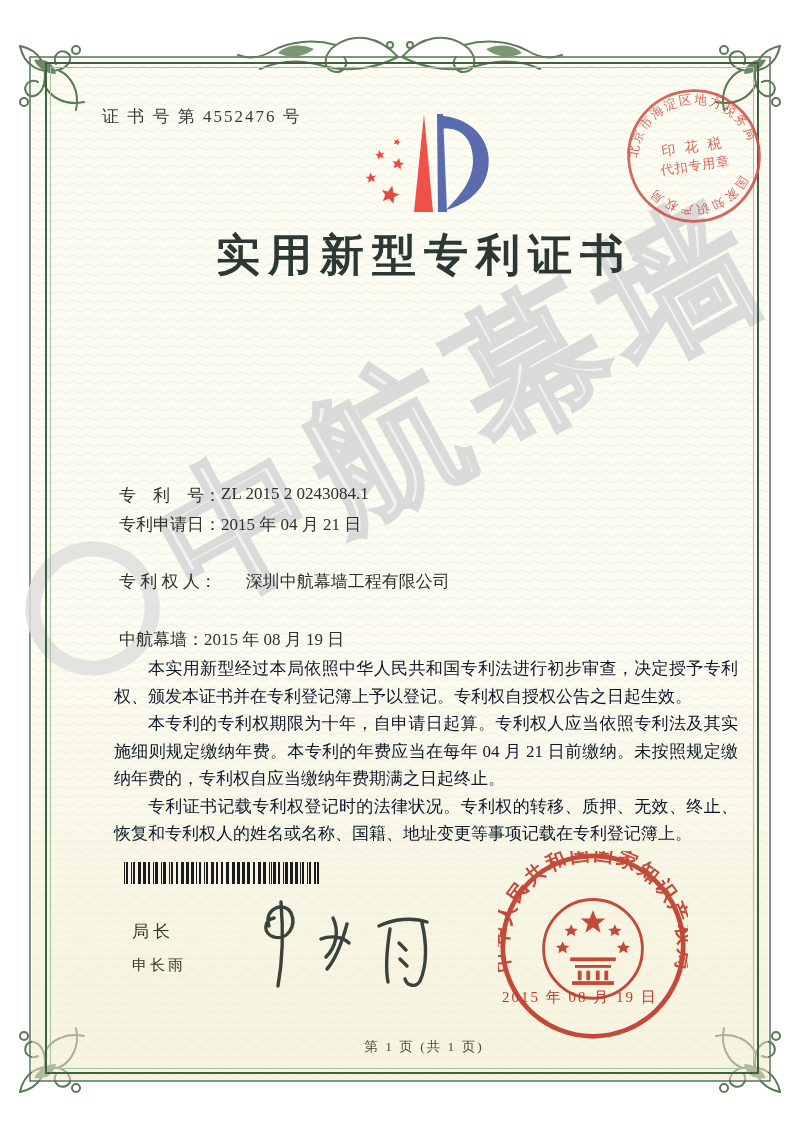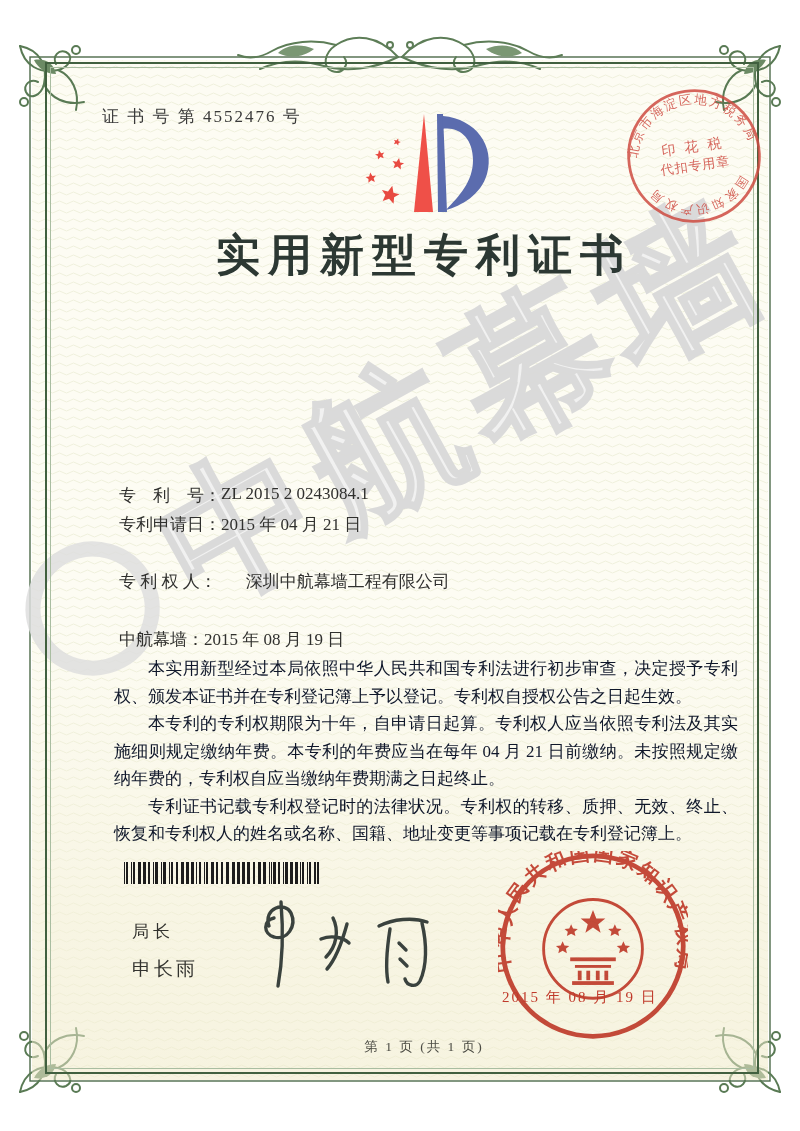--- a/index.html
+++ b/index.html
@@ -35,21 +35,21 @@
   .row-patentee{top:570px;gap:29px;}
   .row-grant{top:628px;}
 
   .body-text{position:absolute;left:90px;top:655px;width:624px;font-size:17px;line-height:27.5px;
     text-align:justify;color:#0f172a;}
   .body-text p{margin:0;text-indent:2em;}
 
   .barcode{position:absolute;left:100px;top:862px;width:214px;height:22px;overflow:hidden;white-space:nowrap;font-size:0;}
 
   .sig-title{position:absolute;left:108px;top:920px;font-size:17px;letter-spacing:4px;color:#33332f;}
-  .sig-name{position:absolute;left:108px;top:956px;font-size:19px;letter-spacing:3px;color:#33332f;font-family:Liberation Serif, serif;}
+  .sig-name{position:absolute;left:108px;top:956px;font-size:15px;letter-spacing:3px;color:#33332f;font-family:Liberation Serif, serif;}
   .sig-script{position:absolute;left:225px;top:896px;z-index:4;}
 
   .tax-stamp{position:absolute;left:624px;top:86px;z-index:5;opacity:.85;transform:rotate(-8deg);}
   .big-seal{position:absolute;left:498px;top:851px;z-index:5;opacity:.9;mix-blend-mode:multiply;}
   .seal-date{position:absolute;left:502px;top:988px;font-size:15px;letter-spacing:2px;color:#c03a2b;z-index:6;}
 
   .footer{position:absolute;left:0;top:1038px;width:800px;text-align:center;font-size:13.5px;color:#4c4c44;letter-spacing:2px;}
 </style>
 </head>
 <body>

